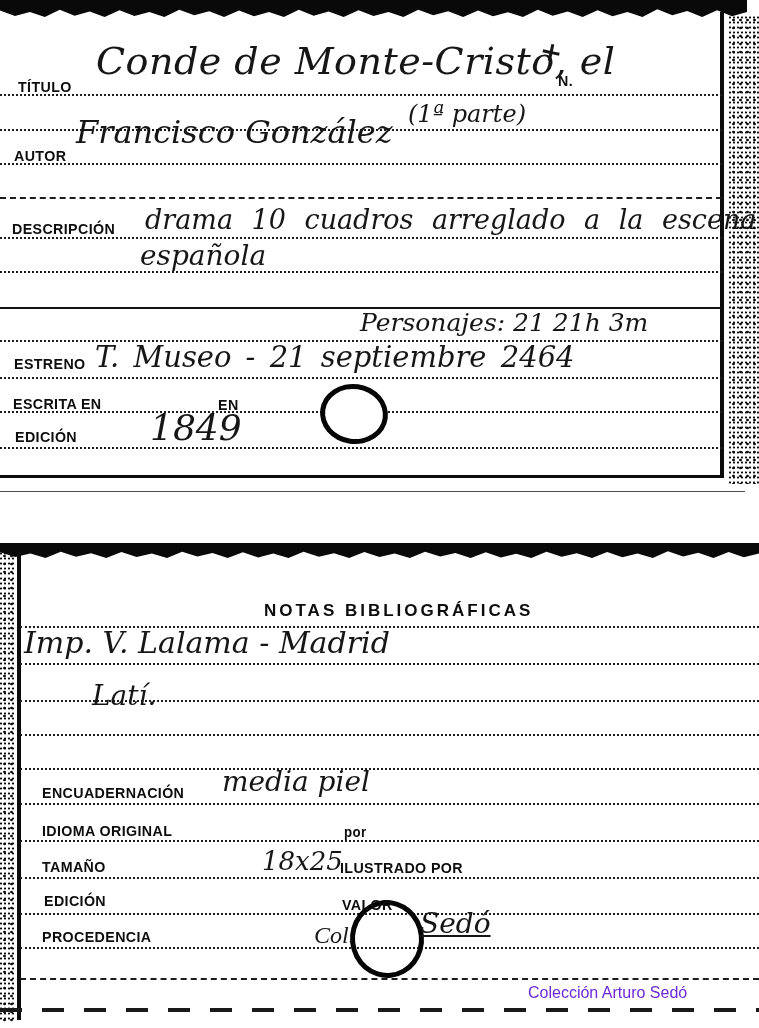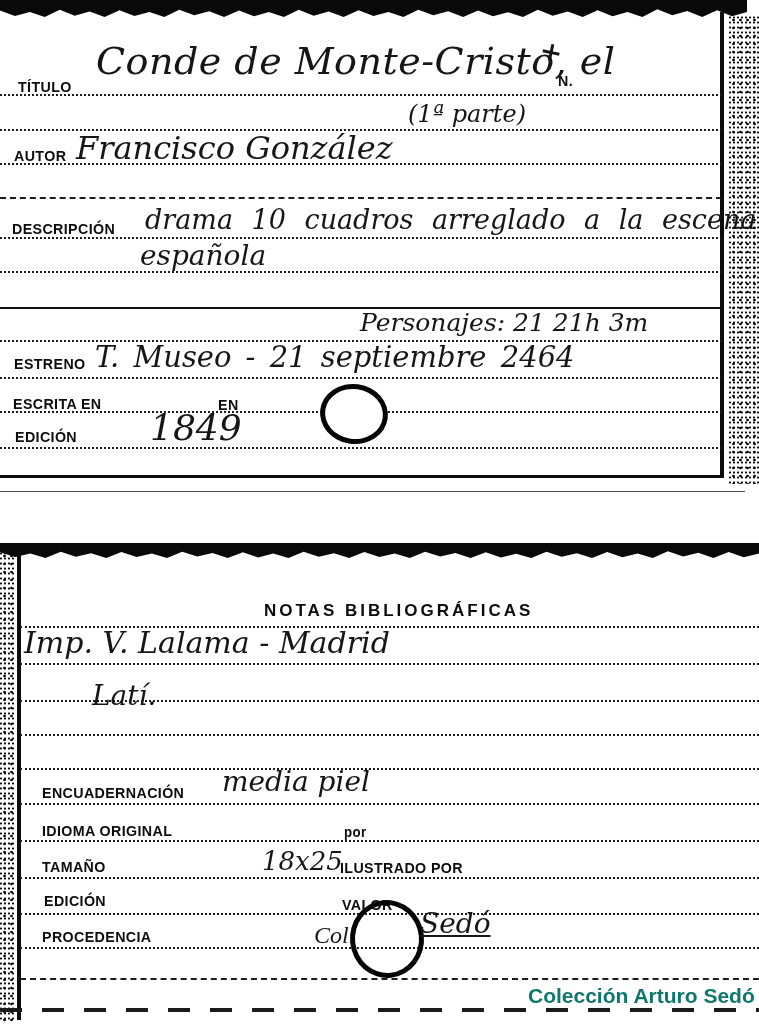--- a/index.html
+++ b/index.html
@@ -32,21 +32,21 @@
         16% 60%,14% 100%,12% 68%,10% 92%,8% 58%,6% 100%,4% 70%,2% 94%,0 62%);}
   
   .speckle{position:absolute;
         background-image:radial-gradient(#0b0b0b 1px,transparent 1.4px),
                          radial-gradient(#0b0b0b .7px,transparent 1.1px);
         background-size:7px 8px,4px 5px;background-position:1px 2px,3px 1px;}
   
   .ring{position:absolute;border:5px solid #050505;border-radius:50%;background:#fff;}
   .header{position:absolute;font-weight:700;font-size:17px;letter-spacing:3px;
           white-space:nowrap;color:#0c0c0c;}
-  .stamp{position:absolute;font-weight:700;font-size:21px;white-space:nowrap;color:#0f766e;}
+  .stamp{position:absolute;font-weight:400;font-size:16px;white-space:nowrap;color:#6d28d9;}
   .dashedge{position:absolute;height:4px;
         background:repeating-linear-gradient(90deg,#1a1a1a 0 22px,transparent 22px 42px);}
 </style>
 </head>
 <body>
 
 <div class="page">
 
   <section class="card" style="top:0;height:492px;">
     <div class="torn" style="left:0;top:0;width:747px;height:17px;"></div>
@@ -71,21 +71,21 @@
     <span class="lbl" style="left:12px;top:220px;">DESCRIPCIÓN</span>
     <span class="lbl" style="left:14px;top:355px;">ESTRENO</span>
     <span class="lbl" style="left:13px;top:395px;">ESCRITA EN</span>
     <span class="lbl" style="left:218px;top:396px;">EN</span>
     <span class="lbl" style="left:15px;top:428px;">EDICIÓN</span>
     <span class="lbl" style="left:558px;top:72px;">N.</span>
 
     <span class="hw" style="left:96px;top:42px;font-size:38px;letter-spacing:.5px;">Conde de Monte-Cristo, el</span>
     <span class="hw" style="left:540px;top:38px;font-size:27px;font-weight:700;transform:rotate(12deg);">+</span>
     <span class="hw" style="left:408px;top:102px;font-size:24px;">(1ª parte)</span>
-    <span class="hw" style="left:76px;top:132px;font-size:32px;">Francisco González</span>
+    <span class="hw" style="left:76px;top:116px;font-size:32px;">Francisco González</span>
     <span class="hw" style="left:145px;top:206px;font-size:27px;word-spacing:10px;">drama 10 cuadros arreglado a la escena</span>
     <span class="hw" style="left:140px;top:242px;font-size:28px;">española</span>
     <span class="hw" style="left:360px;top:310px;font-size:25px;">Personajes: 21 21h 3m</span>
     <span class="hw" style="left:95px;top:343px;font-size:29px;word-spacing:5px;">T. Museo - 21 septiembre 2464</span>
     <span class="hw" style="left:150px;top:410px;font-size:36px;">1849</span>
 
     <div class="ring" style="left:320px;top:384px;width:58px;height:50px;transform:rotate(8deg);z-index:2;"></div>
   </section>
 
   <div class="rule thin" style="left:0;top:491px;width:745px;"></div>

